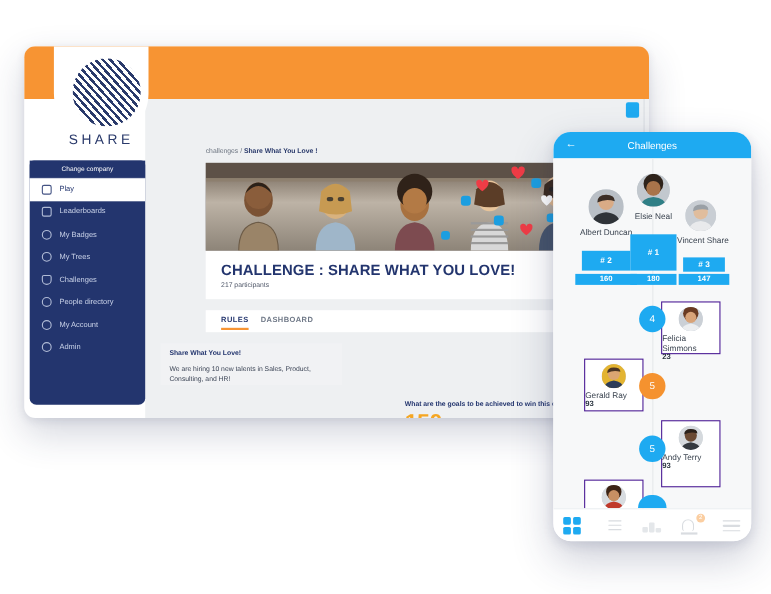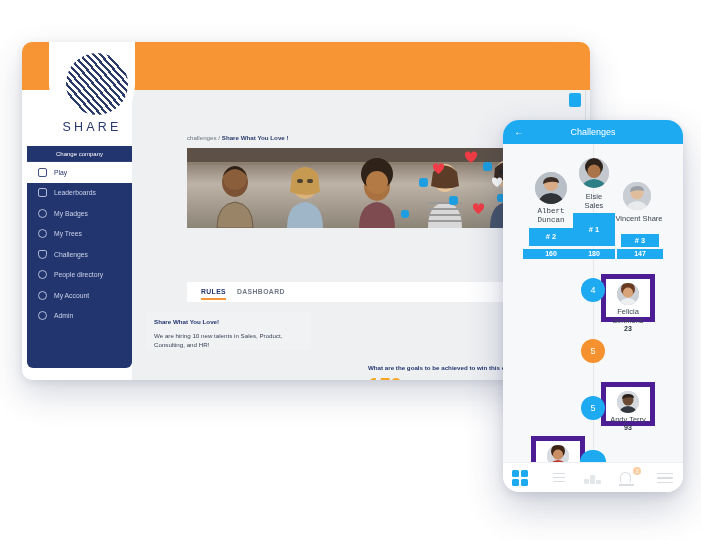--- a/index.html
+++ b/index.html
@@ -192,22 +192,21 @@
   .pod-bar {
     position:absolute; background:#1eaaf1; color:#fff; text-align:center;
     font-size:7.5px; font-weight:bold;
   }
   .pod-score {
     position:absolute; background:#1eaaf1; color:#fff; text-align:center;
     font-size:7px; font-weight:bold; line-height:10px; height:10px;
   }
 
   .row-card {
-    position:absolute; background:#fff; border:5px solid #4c1d95;
-    text-align:center;
+    position:absolute; background:#fff; border:1px solid #4c1d95;
   }
   .row-card .nm { font-size:7.5px; color:#3c4551; line-height:9px; margin-top:2px; }
   .row-card .sc { font-size:7px; color:#2b3440; font-weight:bold; }
   .rank-circle {
     position:absolute; width:24px; height:24px; border-radius:50%;
     color:#fff; font-size:9px; text-align:center; line-height:24px;
   }
   .blue { background:#1eaaf1; } .orange { background:#f5922f; }
 
   .ph-nav {
@@ -356,20 +355,24 @@
             <rect x="356" y="60" width="9" height="9" rx="3" fill="#1c9ee0"></rect>
             <rect x="310" y="46" width="8" height="8" rx="3" fill="#1c9ee0"></rect>
             <rect x="380" y="30" width="9" height="9" rx="3" fill="#1c9ee0"></rect>
             <rect x="214" y="62" width="8" height="8" rx="3" fill="#1c9ee0"></rect>
             <rect x="374" y="8" width="8" height="8" rx="3" fill="#ef3c46"></rect>
             <rect x="388" y="54" width="8" height="8" rx="3" fill="#ef3c46"></rect>
           </g>
         </svg>
       </div>
 
+      <div class="card-white">
+        <div class="ch-title">CHALLENGE : SHARE WHAT YOU LOVE!</div>
+        <div class="ch-sub">217 participants</div>
+      </div>
 
       <div class="tabs">
         <div class="tab active" style="left:14px;">RULES</div>
         <div class="tab" style="left:50px;">DASHBOARD</div>
       </div>
 
       <div class="rulebox" style="left:14px; top:30px; position:absolute; width:165px; height:38px; top:222px;">
         <h4>Share What You Love!</h4>
         <p>We are hiring 10 new talents in Sales, Product, Consulting, and HR!</p>
       </div>
@@ -430,34 +433,34 @@
       <div class="vline"></div>
 
       <div class="ava" style="left:32px; top:28px; width:32px; height:32px;">
         <svg viewBox="0 0 32 32">
           <rect width="32" height="32" fill="#b9bfc6"></rect>
           <circle cx="16" cy="12" r="7" fill="#d9ab86"></circle>
           <path d="M16 5 q8 0 8 6 q-8-3-16 1 q0-7 8-7z" fill="#3c2f27"></path>
           <path d="M3 32 q1-10 13-11 q12 1 13 11z" fill="#2f3338"></path>
         </svg>
       </div>
-      <div class="pod-name" style="left:20px; top:63px; width:56px;font-family:Liberation Mono, monospace;">Albert Duncan</div>
+      <div class="pod-name" style="left:20px; top:63px; width:56px;">Albert Duncan</div>
       <div class="pod-bar" style="left:26px; top:84px; width:44px; height:18px; line-height:18px;"># 2</div>
       <div class="pod-score" style="left:20px; top:105px; width:56px;">160</div>
 
       <div class="ava" style="left:76px; top:14px; width:30px; height:30px;">
         <svg viewBox="0 0 30 30">
           <rect width="30" height="30" fill="#c2c8ce"></rect>
           <circle cx="15" cy="13" r="7" fill="#a9744a"></circle>
           <circle cx="15" cy="9" r="9" fill="#2e231b"></circle>
           <circle cx="15" cy="13" r="6.5" fill="#a9744a"></circle>
           <path d="M3 30 q1-8 12-9 q11 1 12 9z" fill="#2f7f86"></path>
         </svg>
       </div>
-      <div class="pod-name" style="left:74px; top:48px; width:34px;">Elsie Sales</div>
+      <div class="pod-name" style="left:74px; top:48px; width:34px;">Elsie Neal</div>
       <div class="pod-bar" style="left:70px; top:69px; width:42px; height:33px; line-height:33px;"># 1</div>
       <div class="pod-score" style="left:70px; top:105px; width:42px;">180</div>
 
       <div class="ava" style="left:120px; top:38px; width:28px; height:28px;">
         <svg viewBox="0 0 28 28">
           <rect width="28" height="28" fill="#c9ced4"></rect>
           <circle cx="14" cy="11" r="6.5" fill="#e0bd9d"></circle>
           <path d="M14 4 q7 0 7 5 q-7-2-14 1 q0-6 7-6z" fill="#9aa0a6"></path>
           <path d="M3 28 q1-8 11-9 q10 1 11 9z" fill="#e9eaec"></path>
         </svg>
@@ -474,23 +477,35 @@
             <circle cx="11" cy="6" r="7" fill="#6a3b22"></circle>
             <circle cx="11" cy="9.5" r="5" fill="#d8a378"></circle>
             <path d="M2 22 q1-6 9-7 q8 1 9 7z" fill="#eceef0"></path>
           </svg>
         </div>
         <div class="nm">Felicia Simmons</div>
         <div class="sc">23</div>
       </div>
       <div class="rank-circle blue" style="left:78px; top:134px;">4</div>
 
+      <div class="row-card" style="left:28px; top:182px; width:54px; height:48px;">
+        <div class="ava" style="position:relative; left:0; margin:4px auto 0; width:22px; height:22px;">
+          <svg viewBox="0 0 22 22">
+            <rect width="22" height="22" fill="#e3b431"></rect>
+            <circle cx="11" cy="9" r="5.5" fill="#dba572"></circle>
+            <path d="M11 3 q6 0 6 4 q-6-2-12 1 q0-5 6-5z" fill="#4a3524"></path>
+            <path d="M2 22 q1-6 9-7 q8 1 9 7z" fill="#2c3c58"></path>
+          </svg>
+        </div>
+        <div class="nm">Gerald Ray</div>
+        <div class="sc">93</div>
+      </div>
       <div class="rank-circle orange" style="left:78px; top:195px;">5</div>
 
-      <div class="row-card" style="left:98px; top:238px; width:54px; height:44px;">
+      <div class="row-card" style="left:98px; top:238px; width:54px; height:61px;">
         <div class="ava" style="position:relative; left:0; margin:4px auto 0; width:22px; height:22px;">
           <svg viewBox="0 0 22 22">
             <rect width="22" height="22" fill="#d5d9dd"></rect>
             <circle cx="11" cy="9" r="5.5" fill="#6b4a33"></circle>
             <path d="M11 3 q6 0 6 4 q-6-2-12 1 q0-5 6-5z" fill="#2b211a"></path>
             <path d="M2 22 q1-6 9-7 q8 1 9 7z" fill="#34393f"></path>
           </svg>
         </div>
         <div class="nm">Andy Terry</div>
         <div class="sc">93</div>

